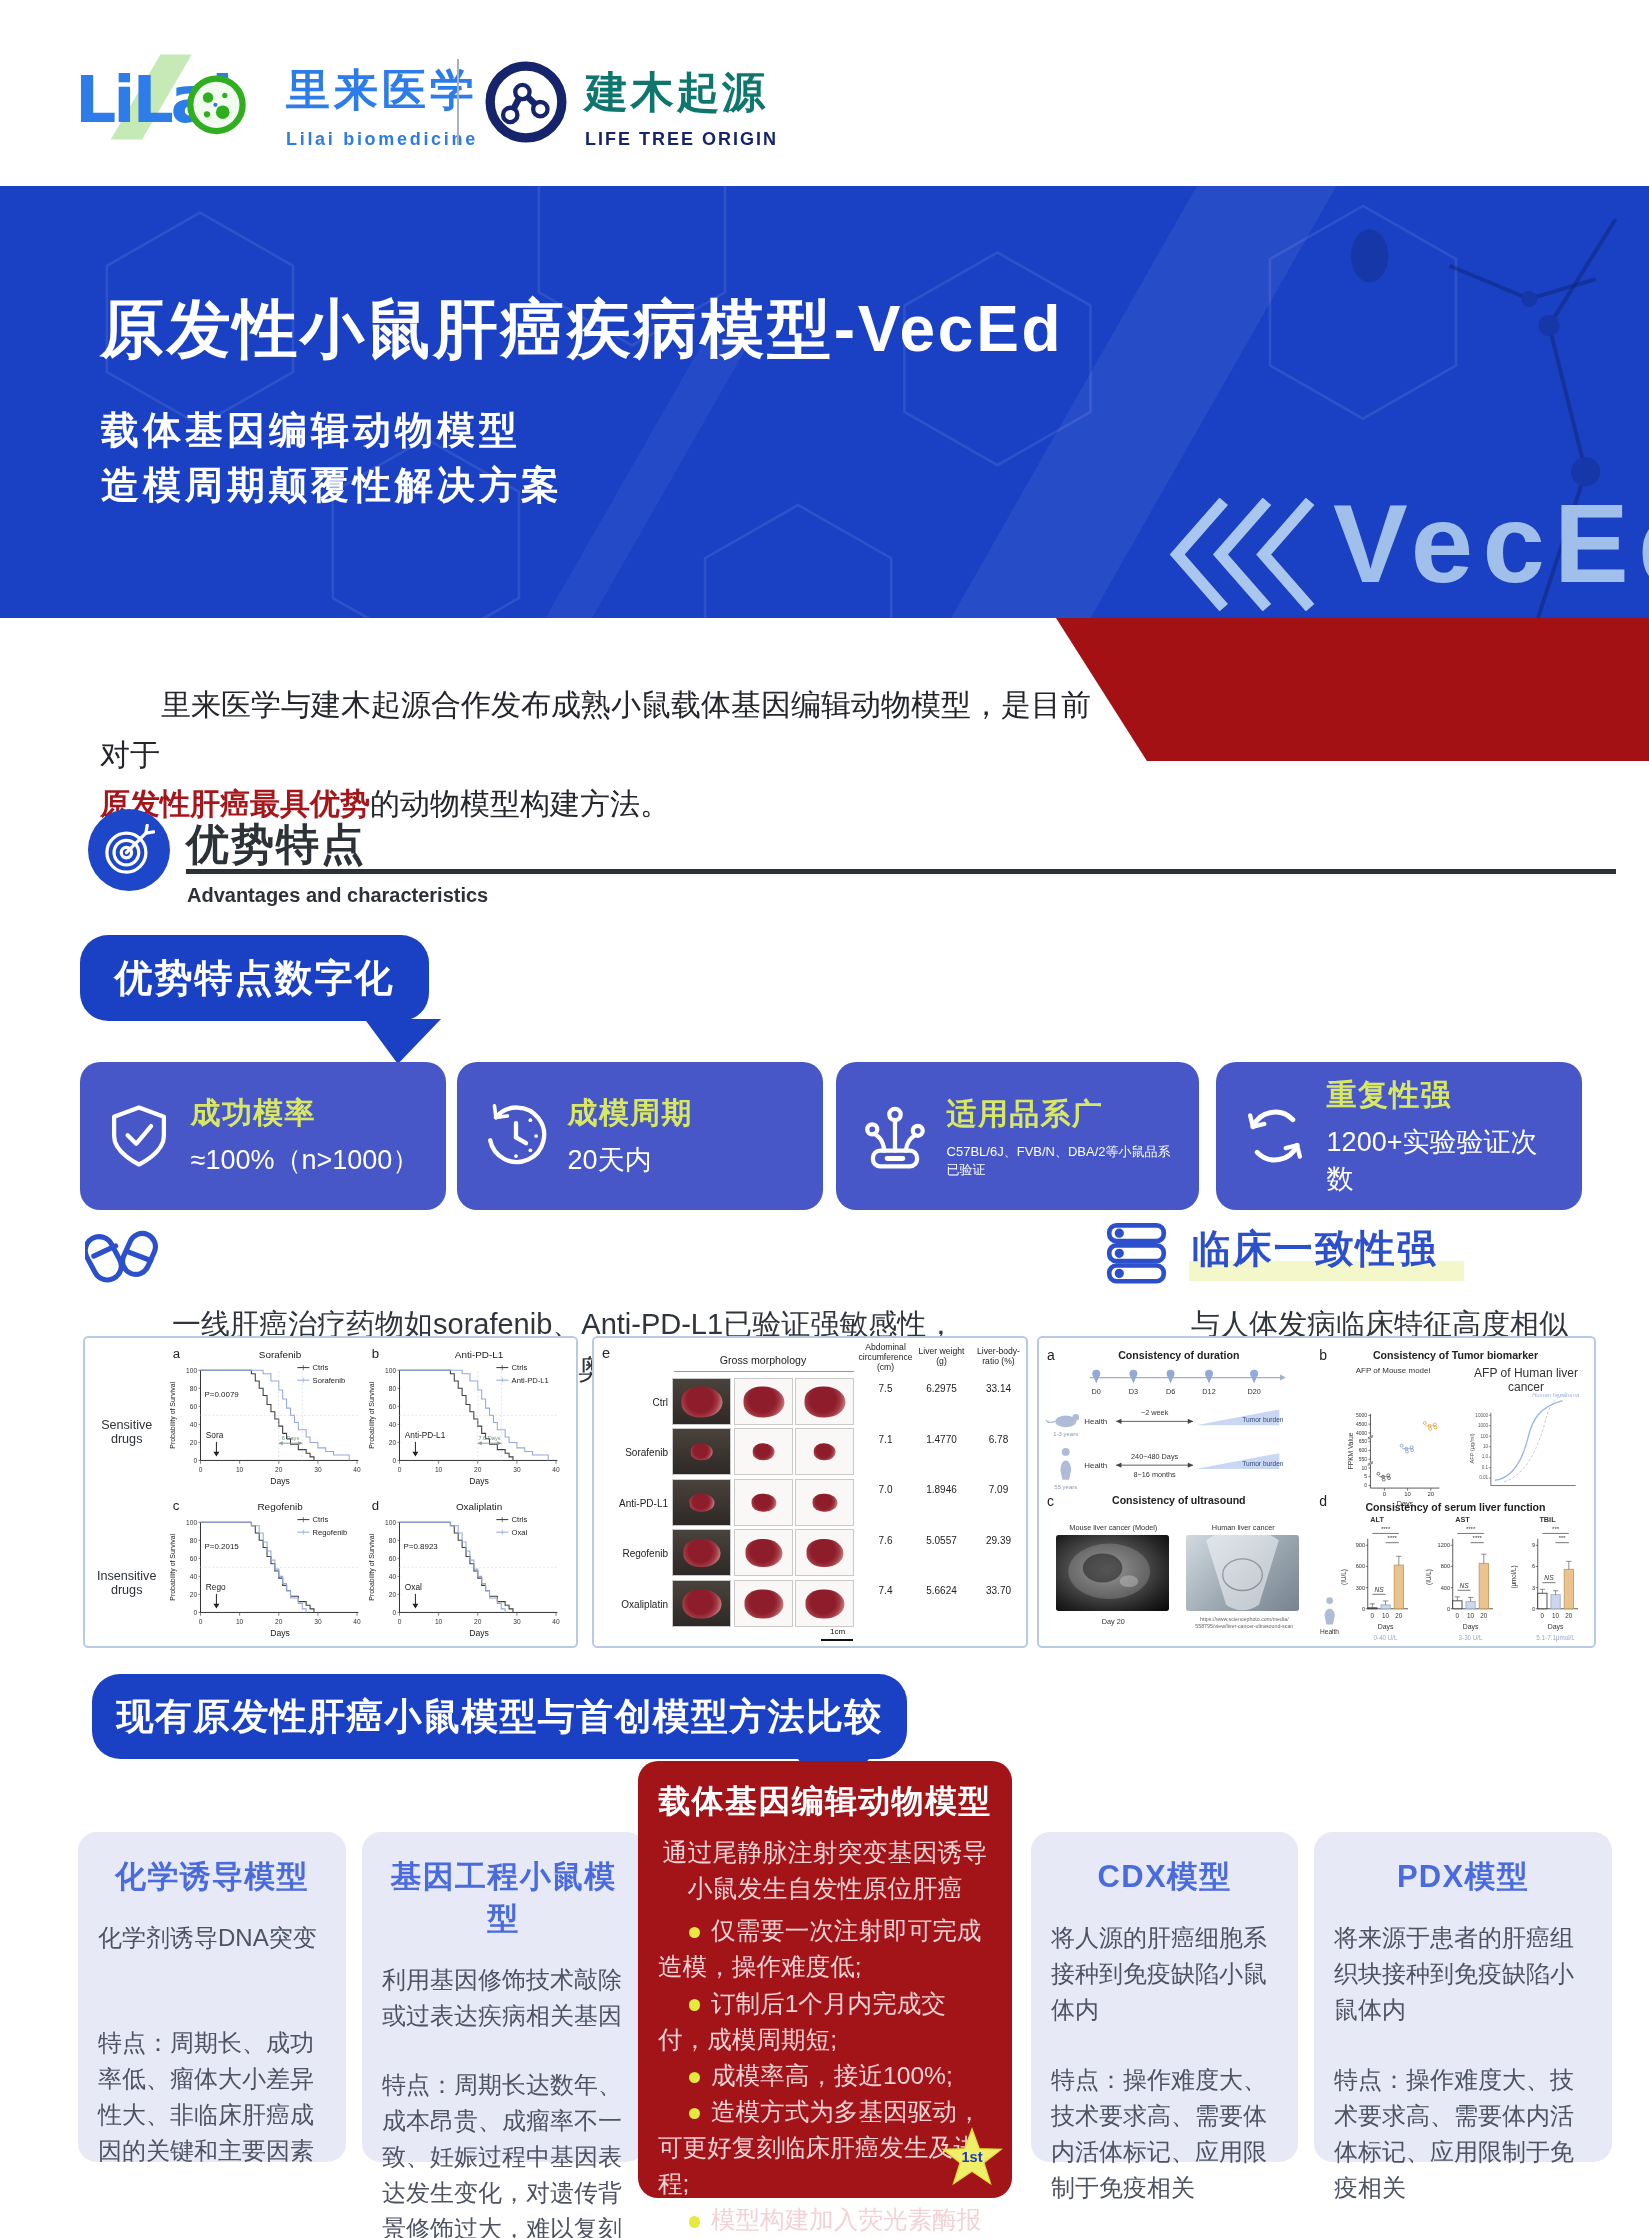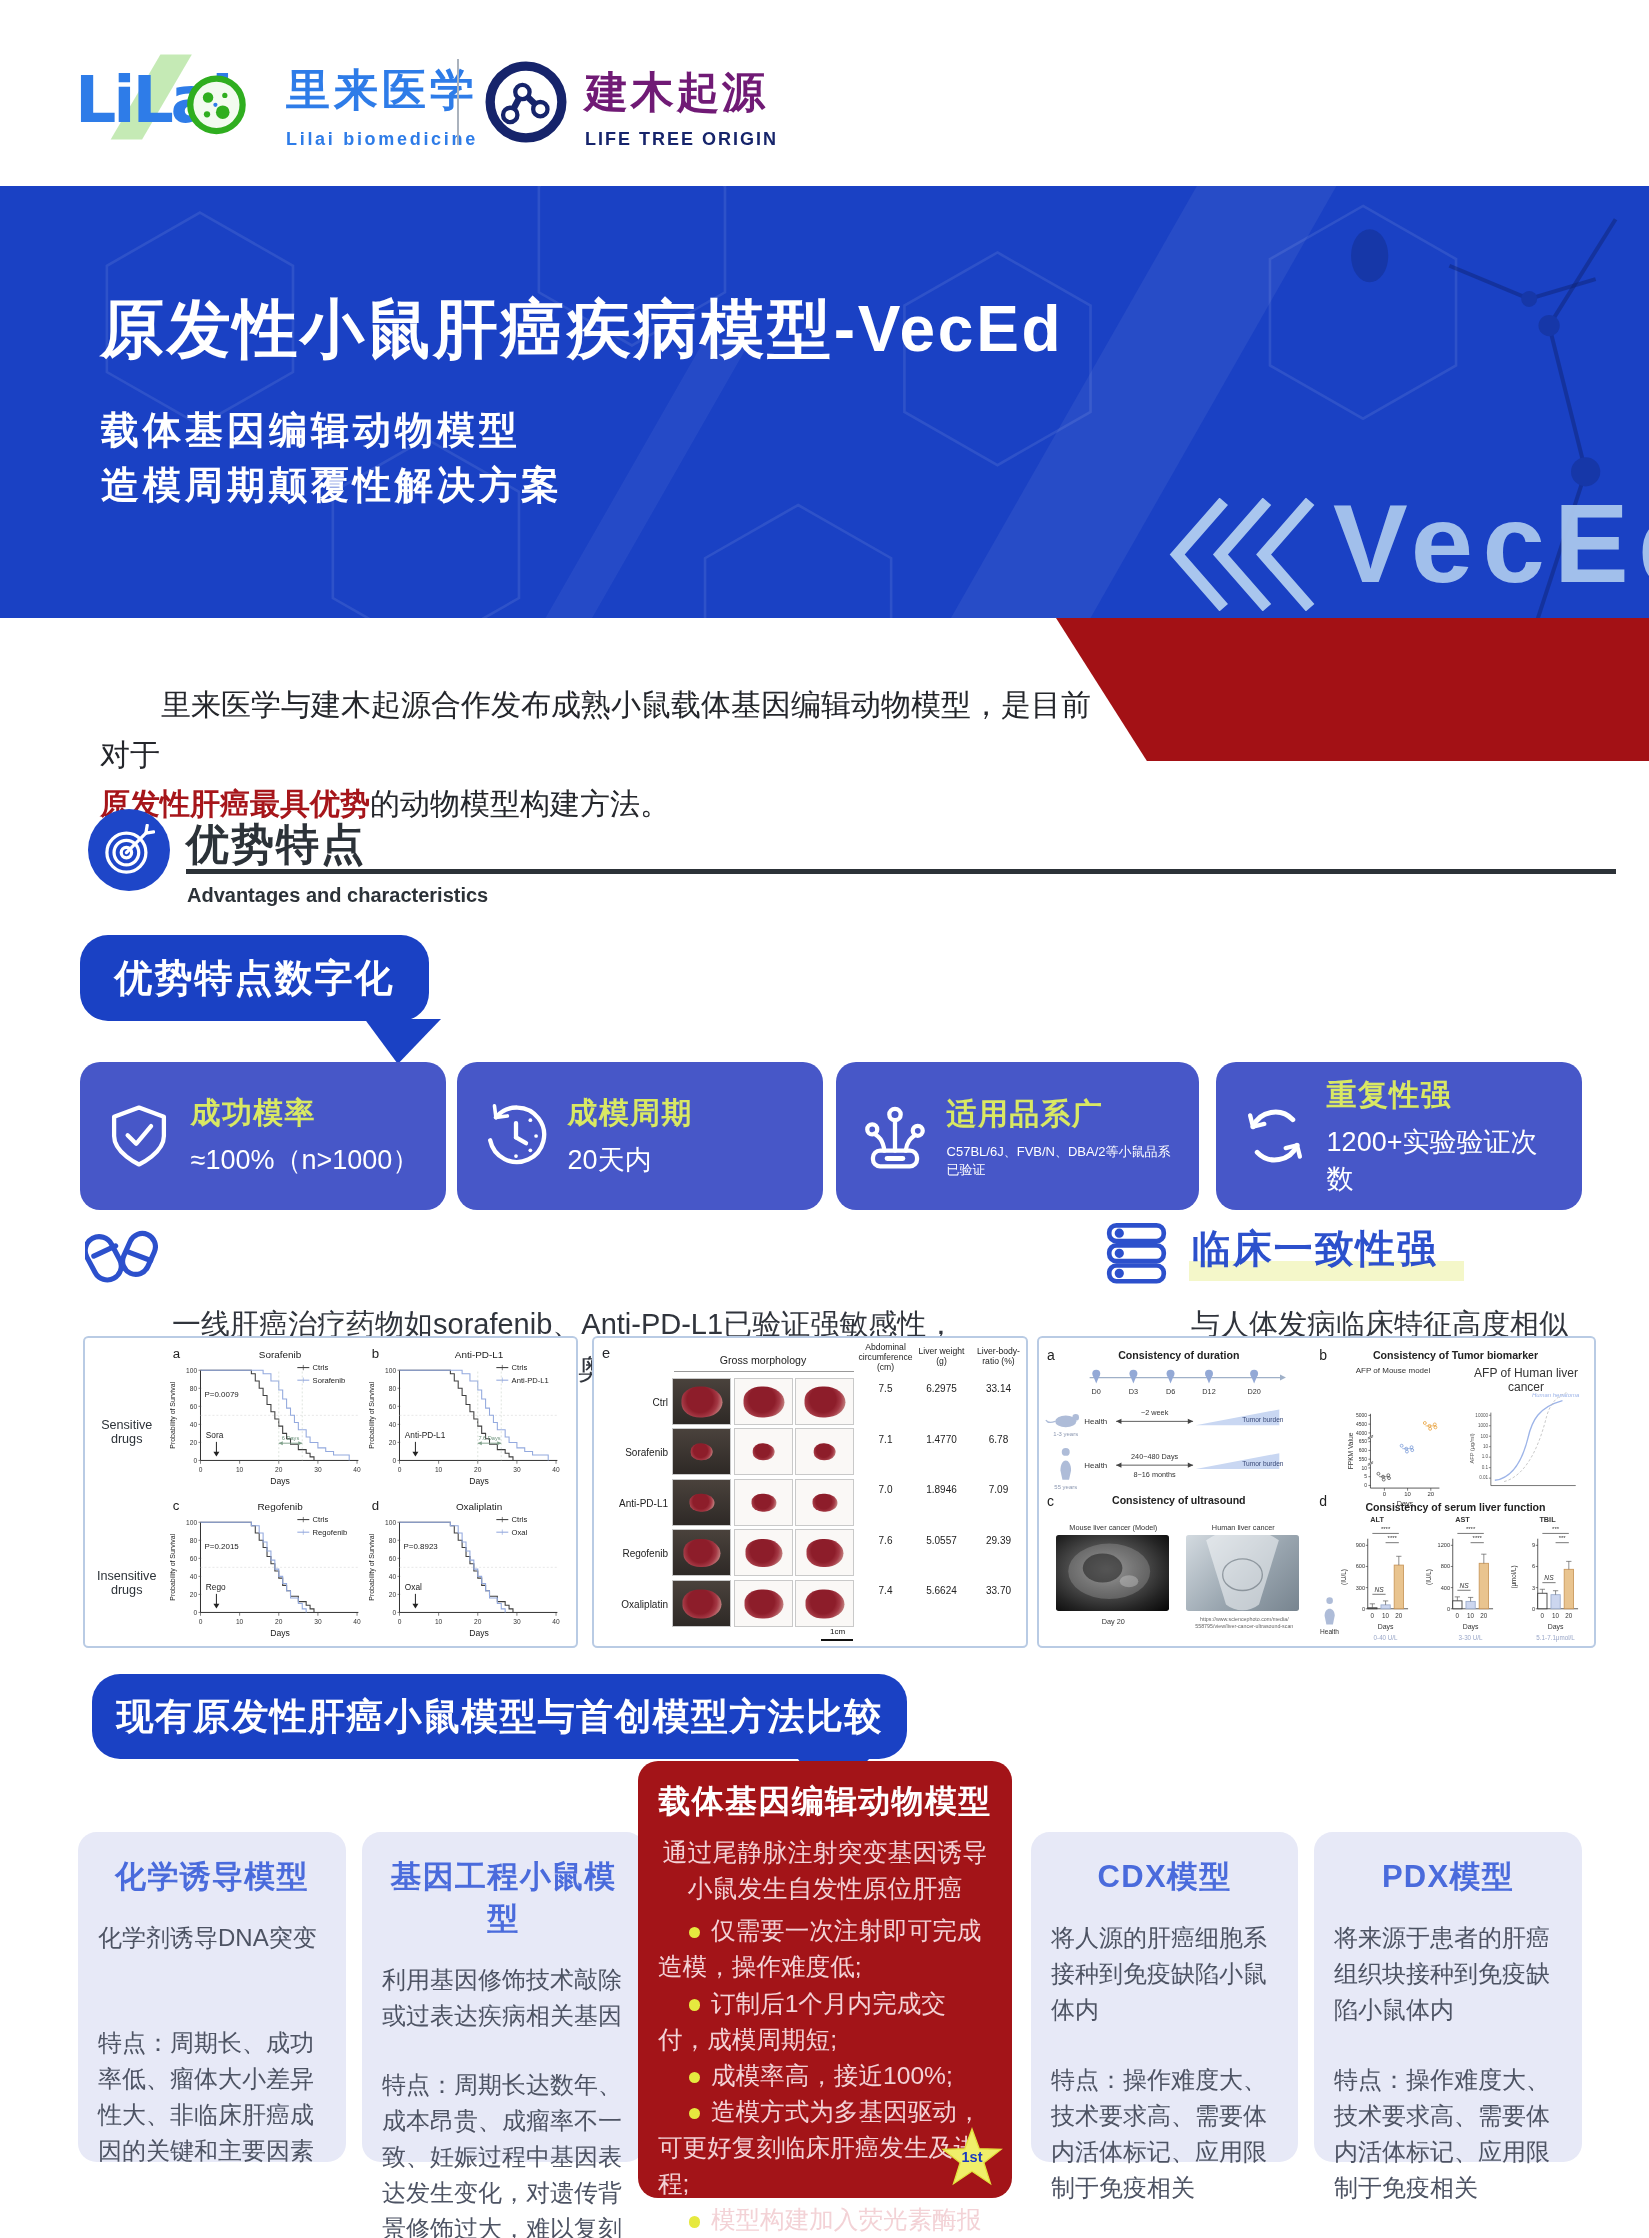--- a/index.html
+++ b/index.html
@@ -3,21 +3,21 @@
 <meta charset="utf-8">
 <style>
   *{margin:0;padding:0;box-sizing:border-box}
   html,body{background:#fff}
   body{font-family:"Liberation Sans","DejaVu Sans",sans-serif;color:#24262b}
   .page{position:relative;width:1650px;height:2239px;background:#ffffff;overflow:hidden}
   .abs{position:absolute}
   
   .brand-cn{font-size:44px;font-weight:800;color:#2e7ce8;letter-spacing:4px}
   .brand-sub{font-size:18px;font-weight:700;color:#2e7ce8;letter-spacing:2.7px;margin-top:9.3px}
-  .origin-cn{font-size:43px;font-weight:900;color:#701a75;letter-spacing:2.7px}
+  .origin-cn{font-size:43px;font-weight:900;color:#0f766e;letter-spacing:2.7px}
   .origin-sub{font-size:18px;font-weight:700;color:#16246b;letter-spacing:2px;margin-top:6.6px}
   .logo-divider{width:2px;height:86px;background:#aab2bd}
   
   .banner{left:0;top:186px;width:1650px;height:432px;background:#1a41c4;overflow:hidden}
   .banner-title{position:absolute;left:100px;top:100px;font-size:64px;font-weight:900;color:#fff;letter-spacing:2.7px}
   .banner-sub{position:absolute;left:101px;font-size:38px;font-weight:800;color:#fff;letter-spacing:4px}
   .watermark{position:absolute;left:1333px;top:293px;font-size:112px;font-weight:800;color:#a9c6ee;letter-spacing:9.3px;opacity:.95}
   .red-trapezoid{left:1056px;top:618px;width:594px;height:143px;background:#a31115;clip-path:polygon(0 0,100% 0,100% 100%,15.3% 100%)}
   
   .intro{left:100px;top:680px;width:997px;font-size:30px;line-height:1.65;color:#24262b}
@@ -833,20 +833,20 @@
         <text x="50" y="56" text-anchor="middle" font-size="22" font-weight="bold" fill="#1b3bbf">1st</text>
       </svg>
     </div>
   </div>
 
   <div class="ccard" style="left:1031px;width:267px">
     <div class="ctitle">CDX模型</div>
     <div class="cdesc min2">将人源的肝癌细胞系接种到免疫缺陷小鼠体内</div>
     <div class="cfeat">特点：操作难度大、技术要求高、需要体内活体标记、应用限制于免疫相关</div>
   </div>
-  <div class="ccard" style="left:1314px;width:268px">
+  <div class="ccard" style="left:1314px;width:298px">
     <div class="ctitle">PDX模型</div>
     <div class="cdesc min2">将来源于患者的肝癌组织块接种到免疫缺陷小鼠体内</div>
     <div class="cfeat">特点：操作难度大、技术要求高、需要体内活体标记、应用限制于免疫相关</div>
   </div>
 
 </div>
 
 
 </body></html>

